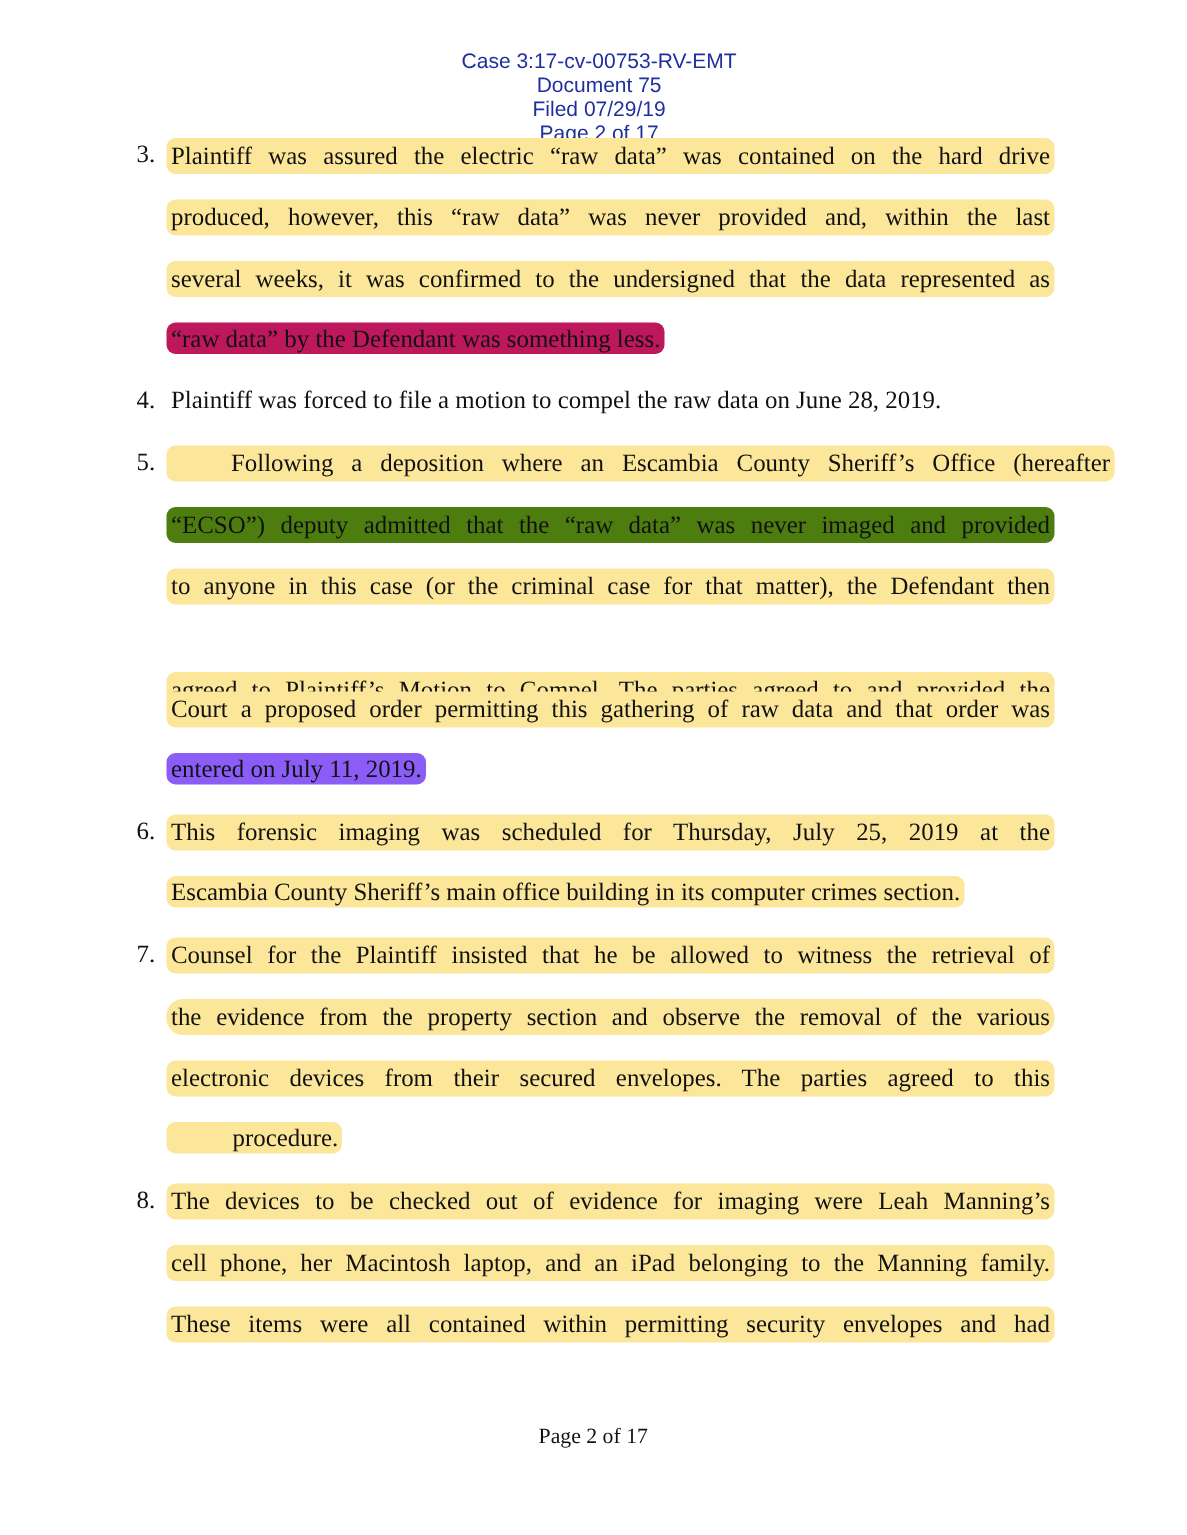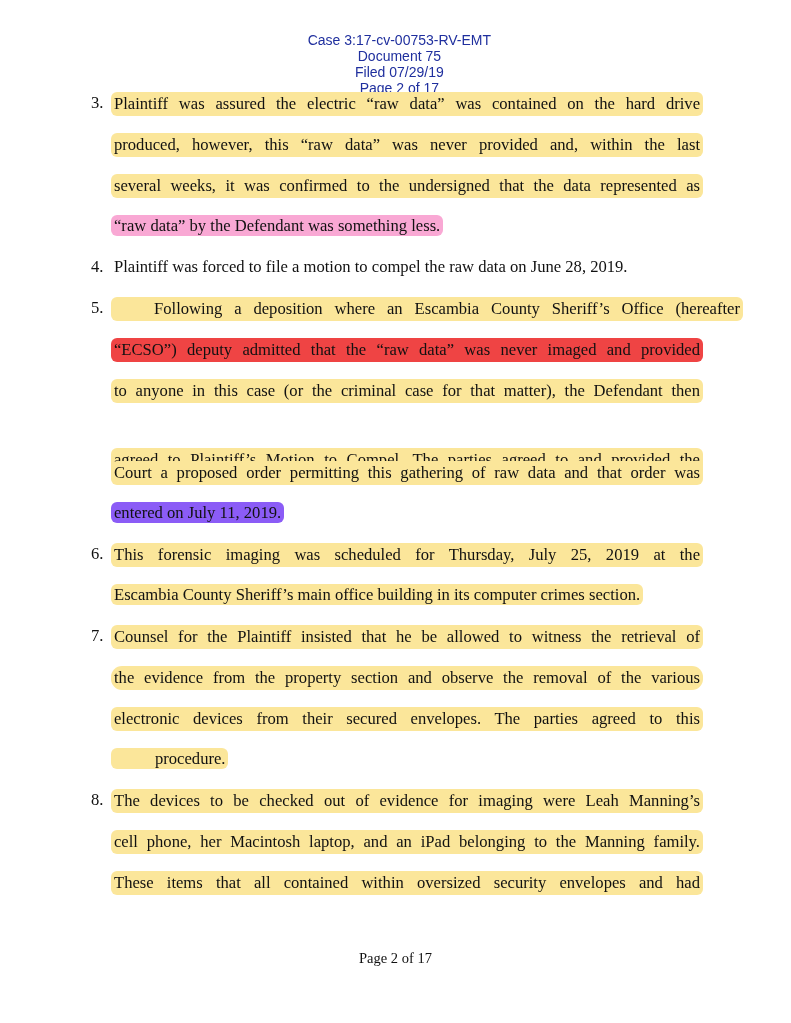--- a/index.html
+++ b/index.html
@@ -39,32 +39,32 @@
   <span>Page 2 of 17</span>
 </div>
 
 <div class="body-text">
 
   <div>
     <div class="num" style="top:92px">3.</div>
     <div class="line justify" style="top:92px"><span class="hl" style="background: rgb(251, 230, 154);">Plaintiff was assured the electric “raw data” was contained on the hard drive</span></div>
     <div class="line justify" style="top:133px"><span class="hl" style="background: rgb(251, 230, 154);">produced, however, this “raw data” was never provided and, within the last</span></div>
     <div class="line justify" style="top:174px"><span class="hl" style="background: rgb(251, 230, 154);">several weeks, it was confirmed to the undersigned that the data represented as</span></div>
-    <div class="line" style="top:215px"><span class="hl" style="background: #f9a8d4;">“raw data” by the Defendant was something less.</span></div>
+    <div class="line" style="top:215px"><span class="hl" style="background: #be185d;">“raw data” by the Defendant was something less.</span></div>
   </div>
 
   <div>
     <div class="num" style="top:256px">4.</div>
     <div class="line" style="top:256px"><span>Plaintiff was forced to file a motion to compel the raw data on June 28, 2019.</span></div>
   </div>
 
   <div>
     <div class="num" style="top:297px">5.</div>
     <div class="line justify" style="top:297px"><span class="hl" style="background: rgb(251, 230, 154); padding-left: 43px;">Following a deposition where an  Escambia County Sheriff’s Office (hereafter</span></div>
-    <div class="line justify" style="top:338px"><span class="hl" style="background: #ef4444;">“ECSO”) deputy admitted that the “raw data” was never imaged and provided</span></div>
+    <div class="line justify" style="top:338px"><span class="hl" style="background: #4d7c0f;">“ECSO”) deputy admitted that the “raw data” was never imaged and provided</span></div>
     <div class="line justify" style="top:379px"><span class="hl" style="background: rgb(251, 230, 154);">to anyone in this case (or the criminal case for that matter), the Defendant then</span></div>
     <div class="line justify" style="top:420px"><span class="hl" style="background: rgb(251, 230, 154); margin-top: 28px;">agreed to Plaintiff’s Motion to Compel.  The parties agreed to and provided the</span></div>
     <div class="line justify" style="top:461px"><span class="hl" style="background: rgb(251, 230, 154);">Court a proposed order permitting this gathering of raw data and that order was</span></div>
     <div class="line" style="top:502px"><span class="hl" style="background: #8b5cf6;">entered on July 11, 2019.</span></div>
   </div>
 
   <div>
     <div class="num" style="top:543px">6.</div>
     <div class="line justify" style="top:543px"><span class="hl" style="background: rgb(251, 230, 154);">This forensic imaging was scheduled for Thursday, July 25, 2019 at the</span></div>
     <div class="line" style="top:584px"><span class="hl" style="background: rgb(251, 230, 154);">Escambia County Sheriff’s main office building in its computer crimes section.</span></div>
@@ -75,17 +75,17 @@
     <div class="line justify" style="top:625px"><span class="hl" style="background: rgb(251, 230, 154);">Counsel for the Plaintiff insisted that he be allowed to witness the retrieval of</span></div>
     <div class="line justify" style="top:666px"><span class="hl" style="background: rgb(251, 230, 154); border-radius: 11px;">the evidence from the property section and observe the removal of the various</span></div>
     <div class="line justify" style="top:707px"><span class="hl" style="background: rgb(251, 230, 154);">electronic devices from their secured envelopes. The parties agreed to this</span></div>
     <div class="line" style="top:748px"><span class="hl" style="background: rgb(251, 230, 154); padding-left: 44px;">procedure.</span></div>
   </div>
 
   <div>
     <div class="num" style="top:789px">8.</div>
     <div class="line justify" style="top:789px"><span class="hl" style="background: rgb(251, 230, 154);">The devices to be checked out of evidence for imaging were Leah Manning’s</span></div>
     <div class="line justify" style="top:830px"><span class="hl" style="background: rgb(251, 230, 154);">cell phone, her Macintosh laptop, and an iPad belonging to the Manning family.</span></div>
-    <div class="line justify" style="top:871px"><span class="hl" style="background: rgb(251, 230, 154);">These items that all contained within oversized security envelopes and had</span></div>
+    <div class="line justify" style="top:871px"><span class="hl" style="background: rgb(251, 230, 154);">These items were all contained within permitting security envelopes and had</span></div>
   </div>
 </div>
 
 <div class="footer">Page 2 of 17</div>
 
 </body></html>

